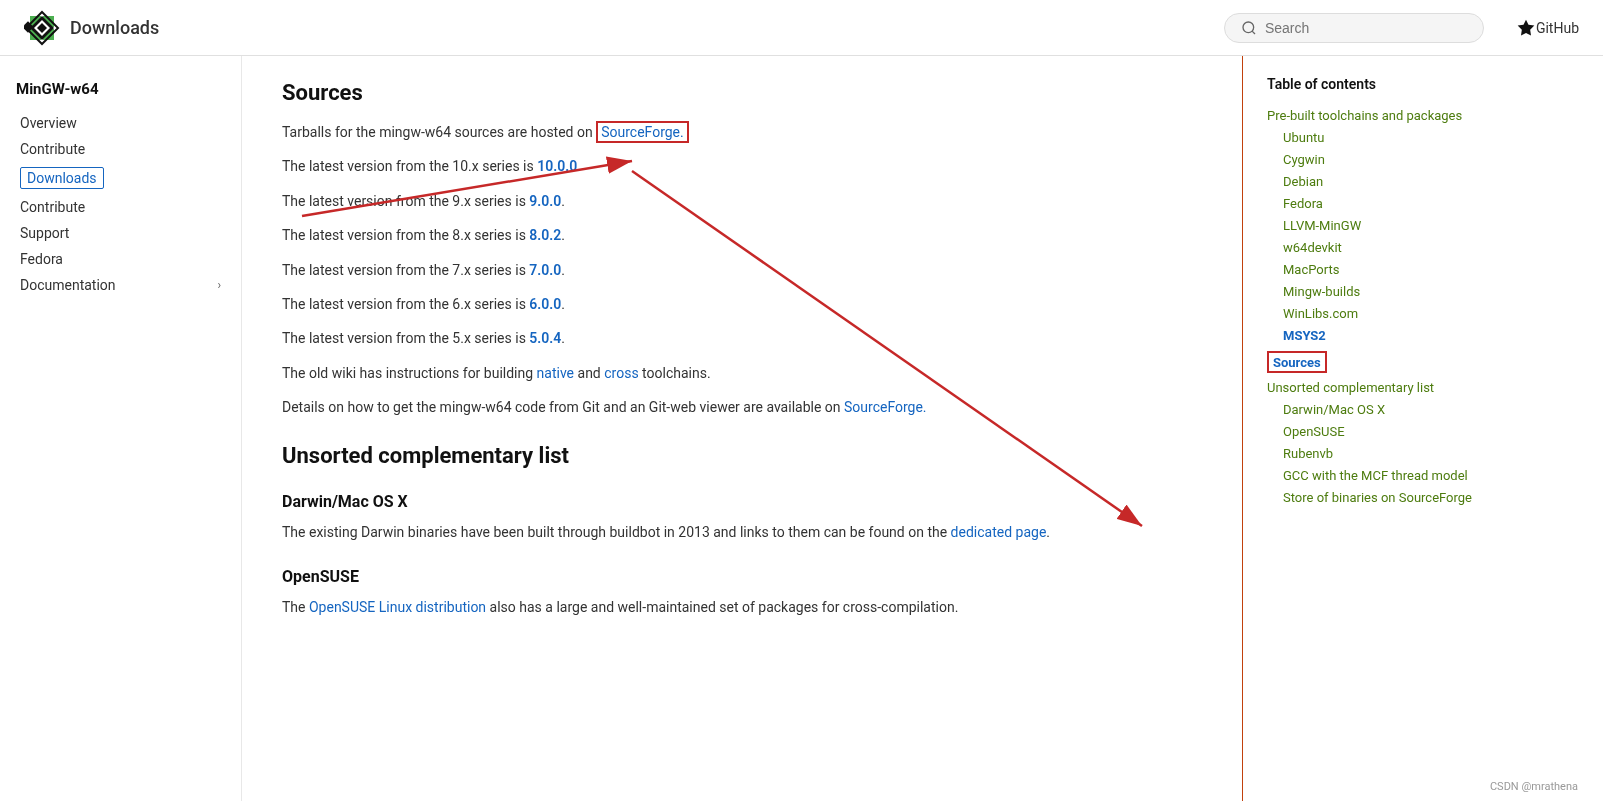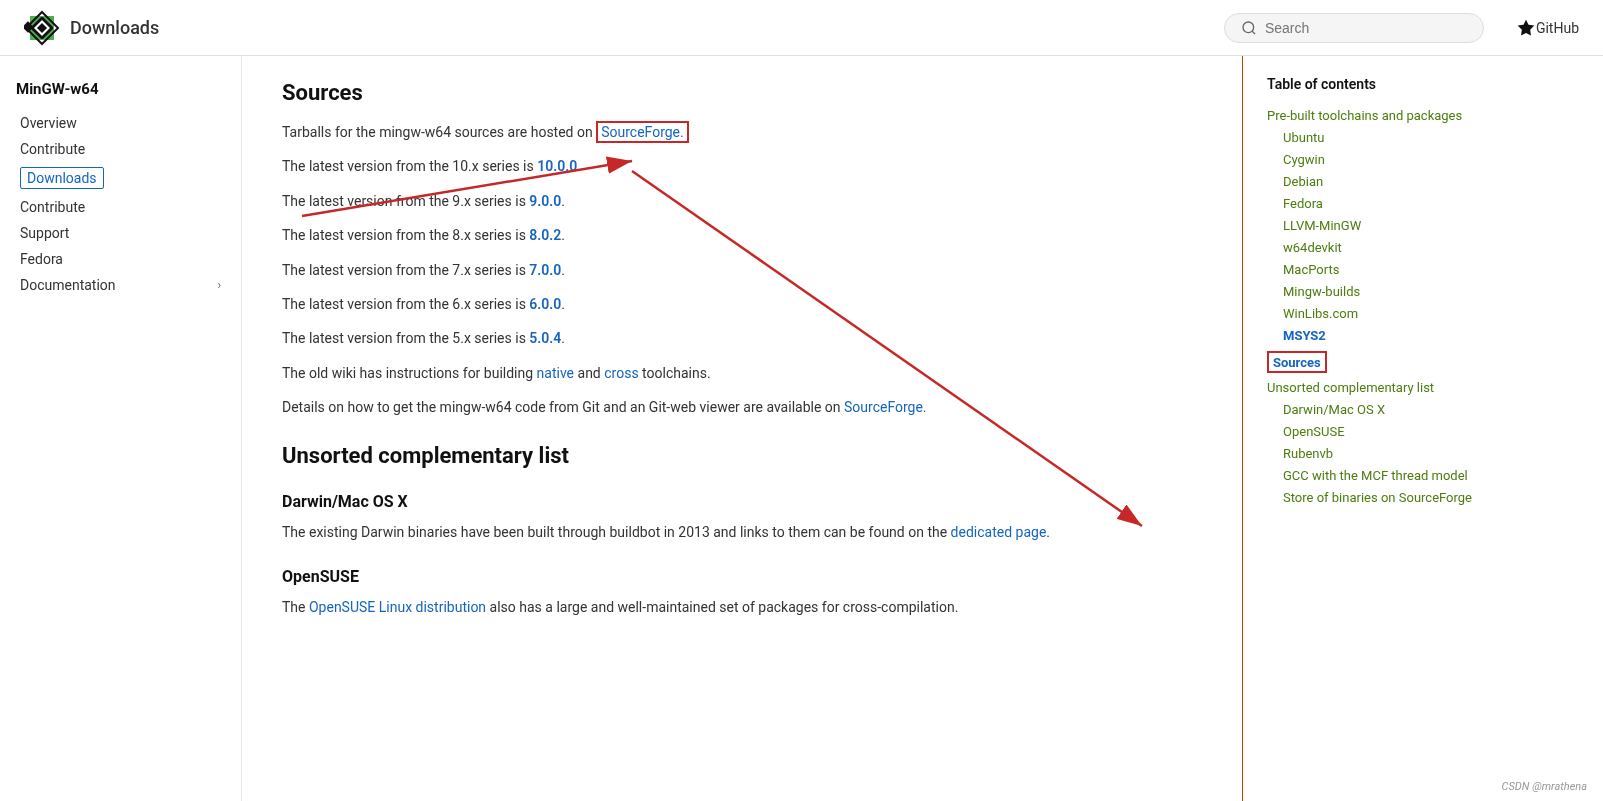--- a/index.html
+++ b/index.html
@@ -197,24 +197,23 @@
 
     .page-wrapper {
       position: relative;
       border-radius: 7px;
     }
 
     
     .watermark {
       position: fixed;
       bottom: 8px;
-      right: 16px;
+      right: 25px;
       font-size: 11px;
       color: #999;
-      font-style: italic;
     }
   </style>
 </head>
 <body>
 
 <div class="page-wrapper">
 
   <header class="header">
     <a class="header-logo" href="#">
       <svg class="logo-diamond" viewBox="0 0 36 36">

